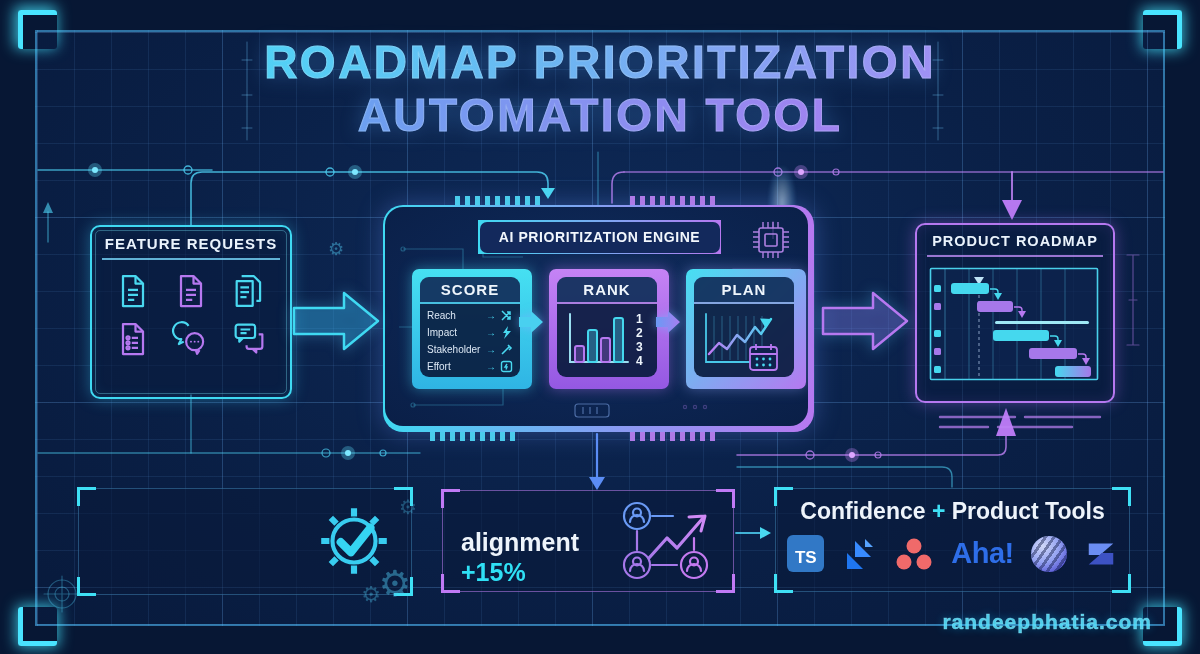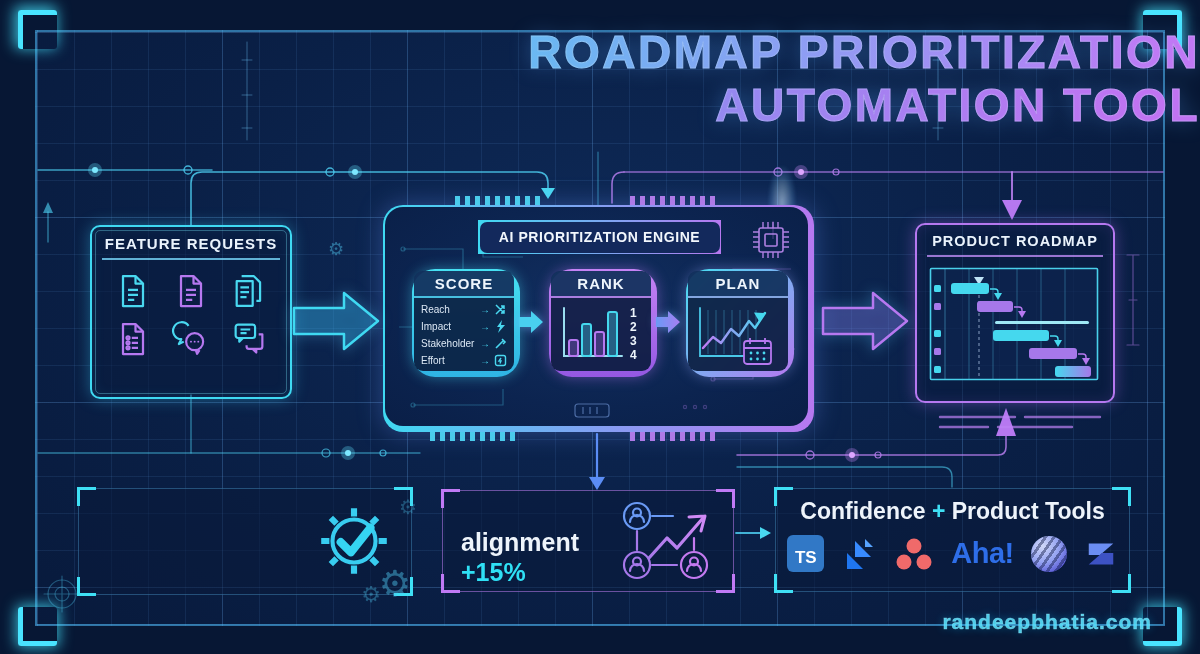--- a/index.html
+++ b/index.html
@@ -22,21 +22,21 @@
     background-size: 37px 37px, 37px 37px, 185px 185px, 185px 185px, 100% 100%;
   }
   .corner{position:absolute;width:34px;height:34px;border:0 solid #49e4ff;border-radius:3px;
     box-shadow:0 0 14px 2px rgba(70,230,255,.75);}
   .corner.tl{left:18px;top:10px;border-left-width:5px;border-top-width:5px;box-shadow:-2px -2px 14px 2px rgba(70,230,255,.75);}
   .corner.tr{right:18px;top:10px;border-right-width:5px;border-top-width:5px;}
   .corner.bl{left:18px;bottom:8px;border-left-width:5px;border-bottom-width:5px;}
   .corner.br{right:18px;bottom:8px;border-right-width:5px;border-bottom-width:5px;}
 
   
-  .title{position:absolute;left:0;right:0;top:26px;text-align:right;z-index:5;
+  .title{position:absolute;left:0;right:0;top:36px;text-align:center;z-index:5;
     font-weight:bold;letter-spacing:2.5px;line-height:1.16;
     filter:drop-shadow(0 0 10px rgba(90,170,255,.35));}
   .title .l1,.title .l2{display:block;font-size:46px;
     -webkit-background-clip:text;background-clip:text;color:transparent;
     -webkit-text-stroke:1px rgba(220,245,255,.25);}
   .title .l1{background-image:linear-gradient(90deg,#3be8f8 2%,#6fb4f2 48%,#c078f5 98%);}
   .title .l2{background-image:linear-gradient(90deg,#49b4f0 5%,#8f8cf0 55%,#c073f2 95%);}
 
   
   .nbox{position:absolute;border-radius:10px;background:rgba(9,28,62,.55);}
@@ -62,21 +62,21 @@
     background:radial-gradient(ellipse at 50% 45%, #123061 0%, #0c2450 60%, #0a1f47 100%);}
   .pins{position:absolute;height:9px;width:86px;z-index:2;}
   .pins.cy{background:repeating-linear-gradient(90deg, rgba(80,220,250,.9) 0 5px, transparent 5px 10px);}
   .pins.pu{background:repeating-linear-gradient(90deg, rgba(190,130,245,.9) 0 5px, transparent 5px 10px);}
   #engine-label{position:absolute;left:93px;top:13px;width:240px;height:31px;border-radius:0;
     background:linear-gradient(90deg,#3fd9f2,#b678f0);padding:1.5px;z-index:3;}
   #engine-label .in{width:100%;height:100%;border-radius:7px;background:#13295c;display:flex;align-items:center;justify-content:center;
     font-weight:bold;font-size:14px;letter-spacing:.6px;color:#f2f7fd;}
   .chip{position:absolute;right:14px;top:10px;z-index:3;opacity:.9;}
 
-  .card{position:absolute;top:62px;width:104px;height:104px;border-radius:23px;padding:2px;z-index:3;}
+  .card{position:absolute;top:62px;width:104px;height:104px;border-radius:7px;padding:8px;z-index:3;}
   .card .cin{width:100px;height:100px;border-radius:9px;background:rgba(9,27,62,.92);overflow:hidden;}
   .card .chd{height:25px;display:flex;align-items:center;justify-content:center;font-weight:bold;font-size:15px;
     letter-spacing:1px;color:#eef5fc;background:rgba(40,95,160,.30);}
   #score-card{left:27px;background:linear-gradient(180deg,#46e0f2,#2fb4e4);box-shadow:0 0 14px rgba(70,215,245,.45);}
   #score-card .chd{border-bottom:2px solid rgba(80,215,245,.85);}
   #rank-card{left:164px;background:linear-gradient(180deg,#c583f5,#9458e2);box-shadow:0 0 14px rgba(180,115,240,.45);}
   #rank-card .chd{border-bottom:2px solid rgba(195,140,245,.85);}
   #plan-card{left:301px;background:linear-gradient(135deg,#46e0f2,#b678f0);box-shadow:0 0 14px rgba(140,160,245,.45);}
   #plan-card .chd{border-bottom:2px solid rgba(150,185,245,.85);}
 

